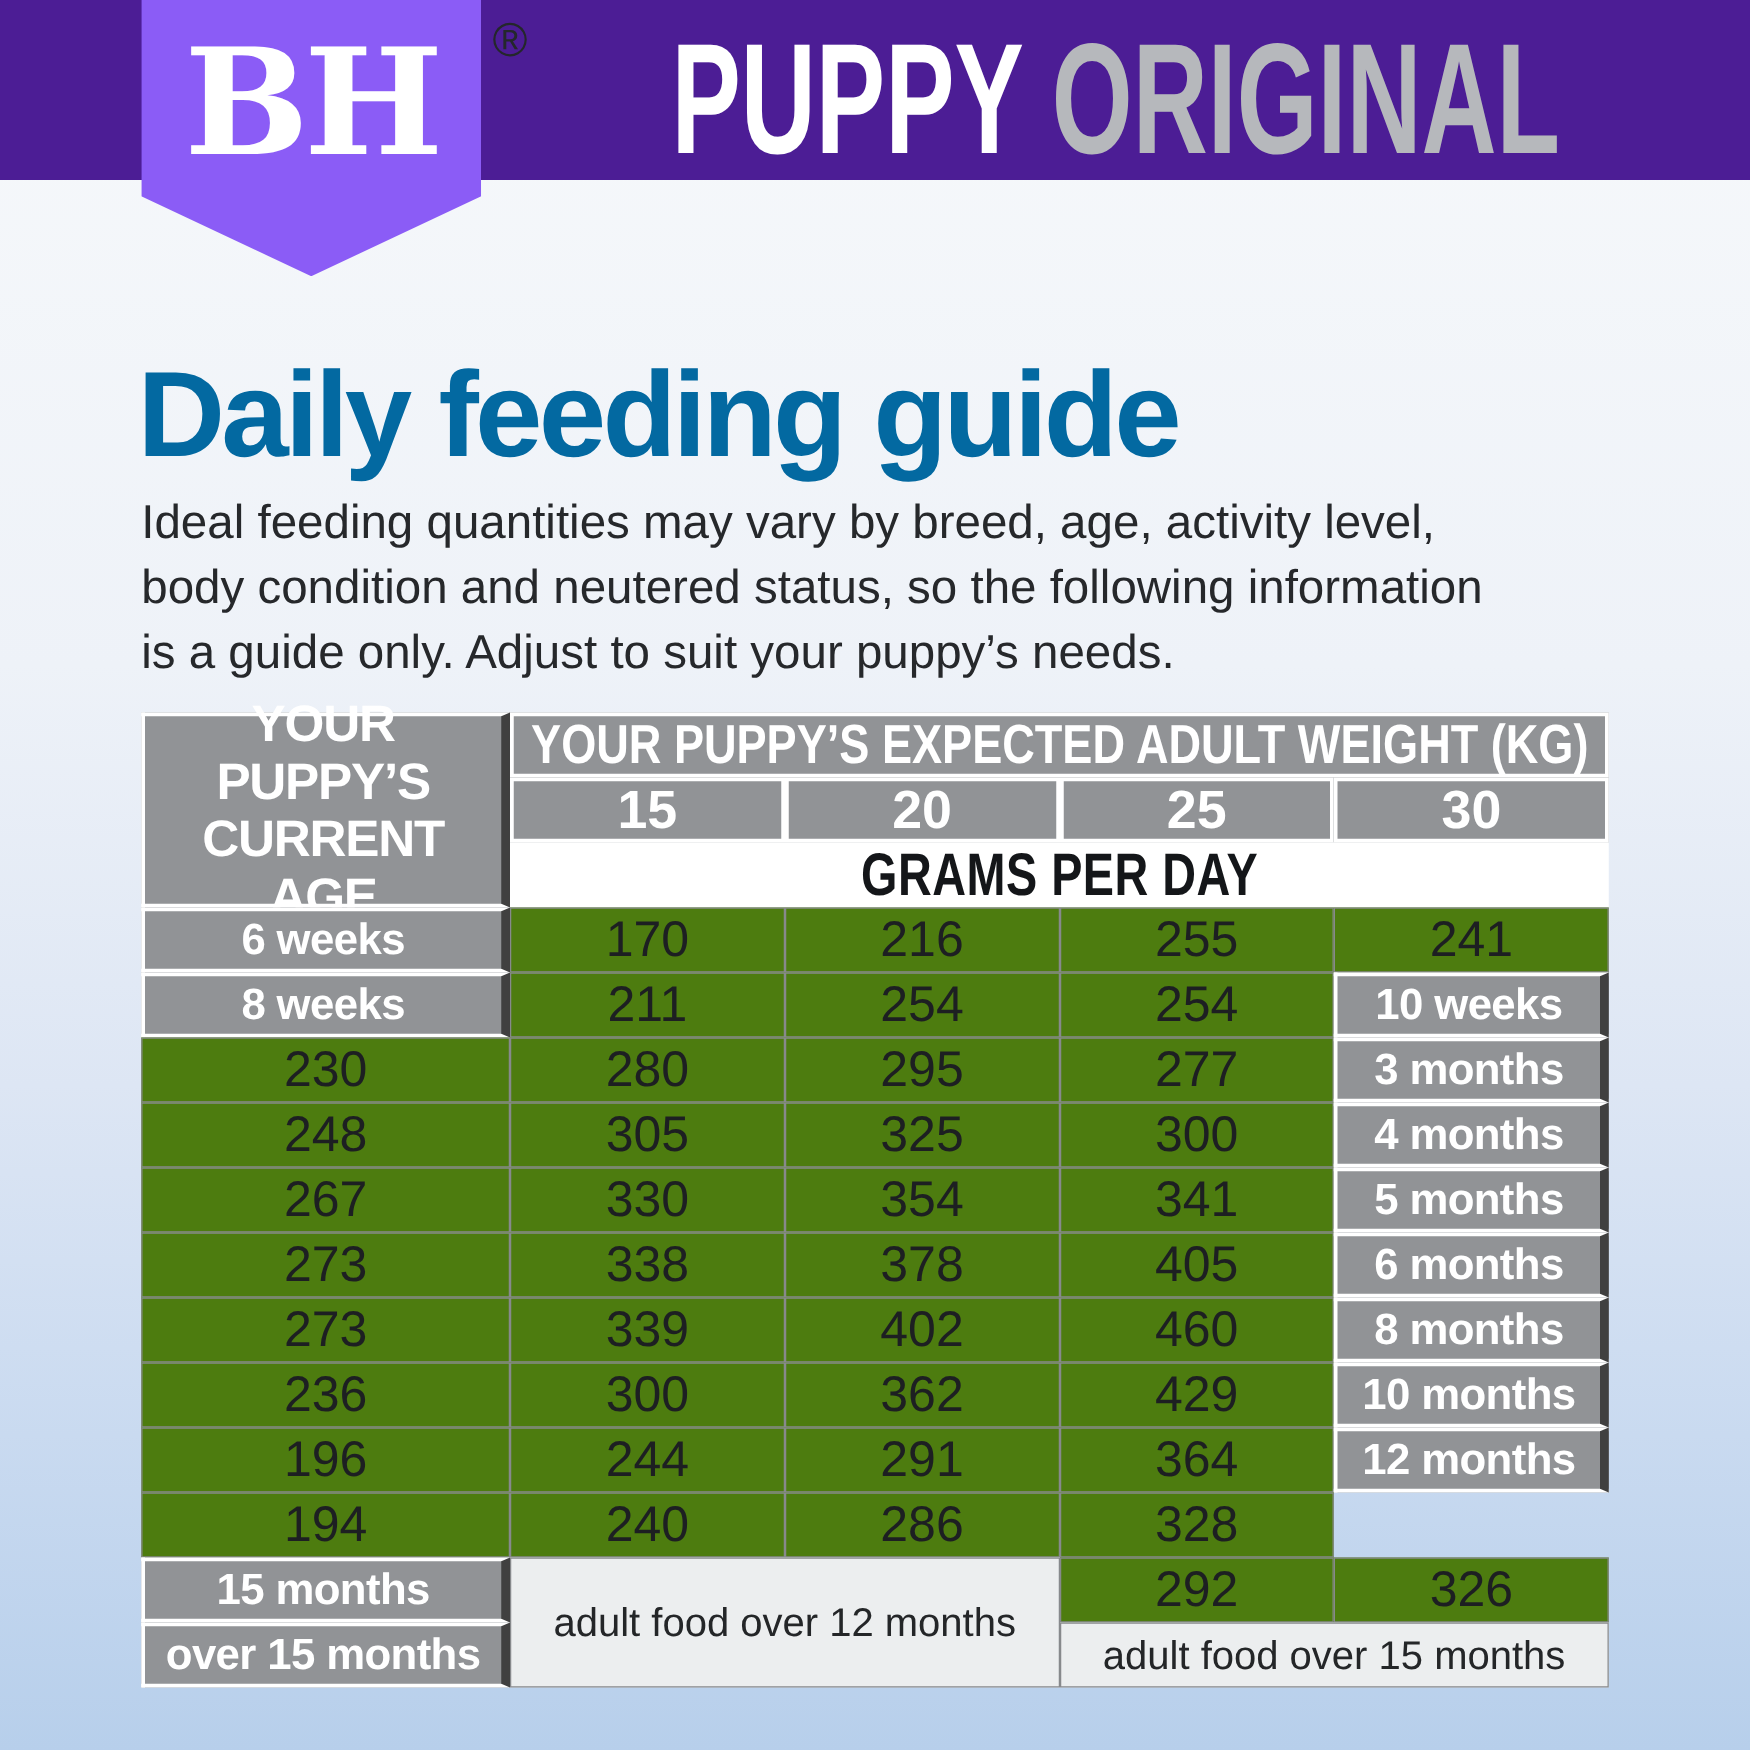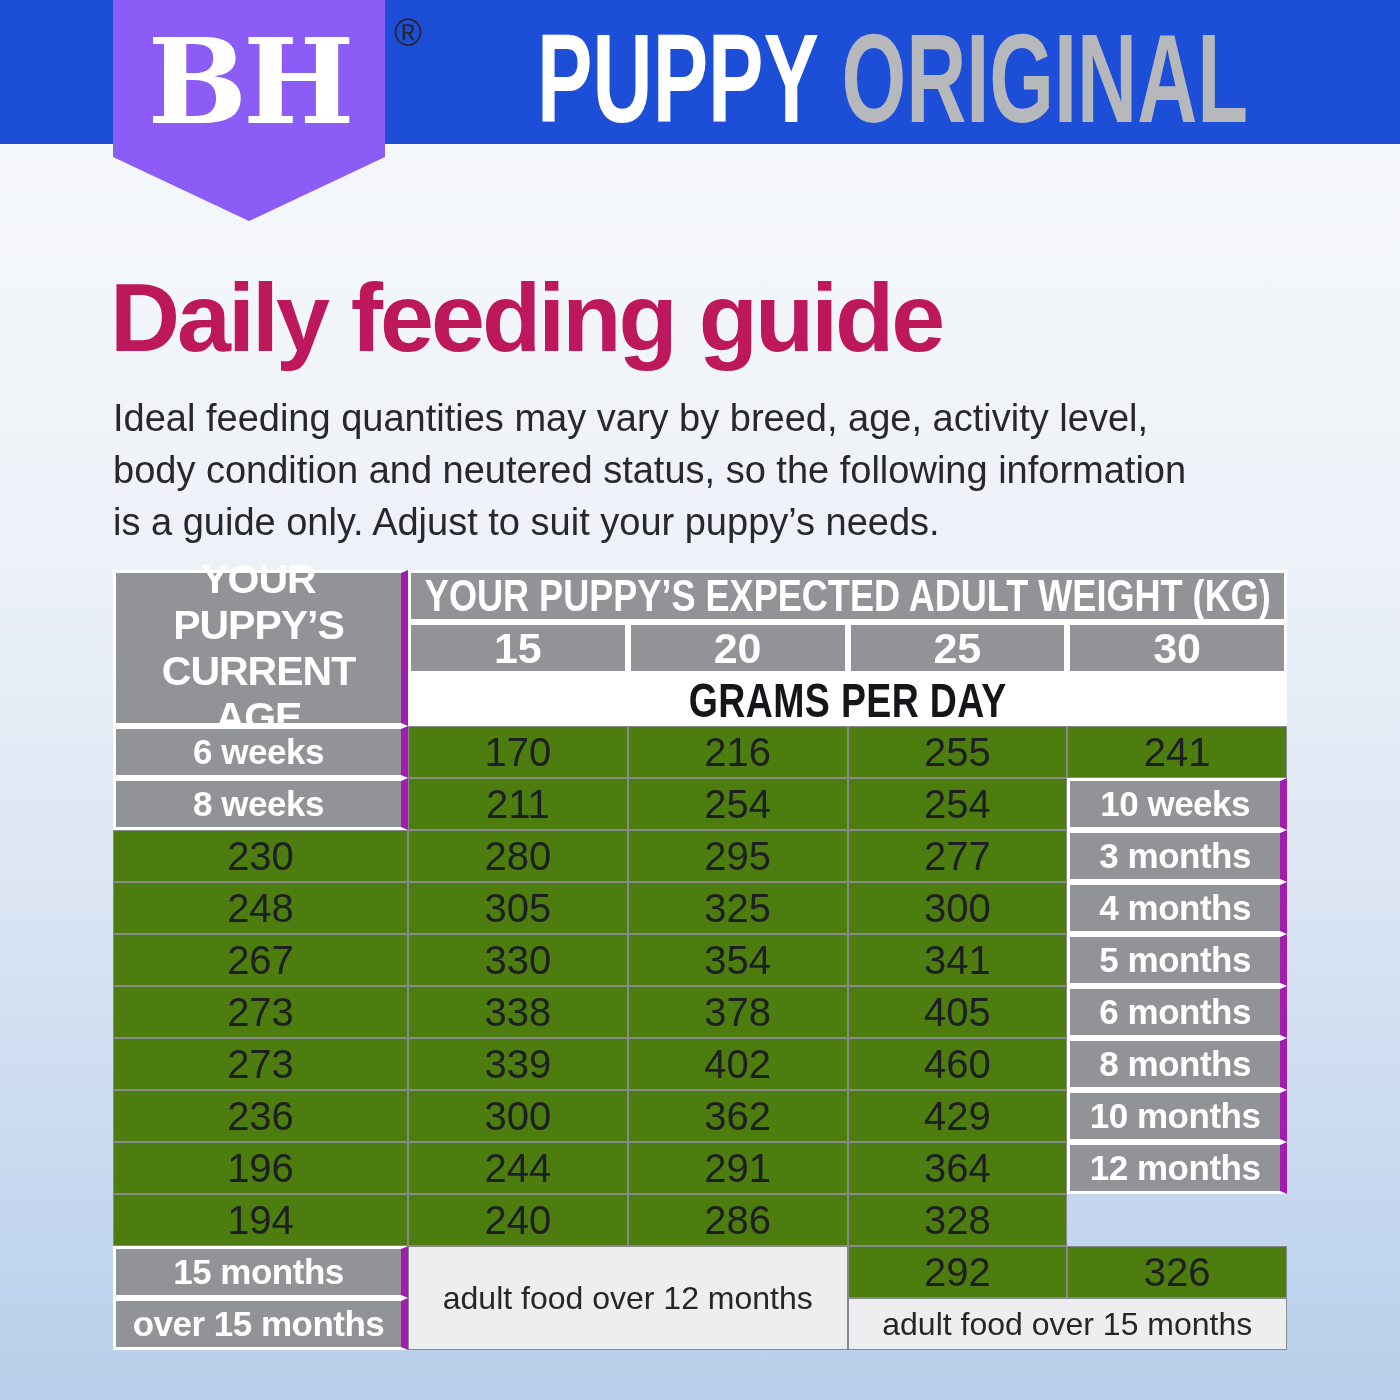--- a/index.html
+++ b/index.html
@@ -4,21 +4,21 @@
 <style>
   * { margin:0; padding:0; box-sizing:border-box; }
   html,body { width:1400px; height:1400px; }
   body {
     font-family:"Liberation Sans", sans-serif;
     background:linear-gradient(180deg,#f7f9fb 0%,#eef2f8 38%,#dde6f4 62%,#c9daf0 82%,#b7cfeb 100%);
     position:relative; overflow:hidden;
   }
 
   
-  .brand-bar { position:absolute; top:0; left:0; width:1400px; height:144px; background:#1d4ed8; }
+  .brand-bar { position:absolute; top:0; left:0; width:1400px; height:144px; background:#4c1d95; }
   .shield {
     position:absolute; top:0; left:113px; width:272px; height:221px;
     background:#8b5cf6;
     clip-path:polygon(0 0,100% 0,100% 71%,50% 100%,0 71%);
     display:flex; align-items:center; justify-content:center;
   }
   .shield-text {
     color:#ffffff; font-family:"DejaVu Serif", serif; font-weight:bold;
     font-size:118px; letter-spacing:-4px; padding-bottom:58px;
   }
@@ -30,38 +30,38 @@
   }
   .product-title .inner {
     display:flex; gap:34px; transform:scaleX(0.66); transform-origin:center;
     font-weight:bold; font-size:126px; letter-spacing:0px; line-height:1;
   }
   .product-name    { color:#ffffff; }
   .product-variant { color:#b6b8bc; }
 
   
   .page-title {
-    position:absolute; left:110px; top:262px;
-    font-size:97px; font-weight:bold; color:#be185d; letter-spacing:-3px;
+    position:absolute; left:110px; top:276px;
+    font-size:97px; font-weight:bold; color:#0369a1; letter-spacing:-3px;
   }
   .intro { position:absolute; left:113px; top:392px; font-size:38px; line-height:52px; color:#26282b; }
 
   
   .feeding-table {
     position:absolute; left:113px; top:570px; width:1174px;
     display:grid;
     grid-template-columns:295px repeat(4, 1fr);
     grid-template-rows:repeat(15, 52px);
   }
   .hcell {
     background:#919396; border:3px solid #ffffff;
     color:#ffffff; font-weight:bold;
     display:flex; align-items:center; justify-content:center; text-align:center;
   }
-  .col1 { border-right:7px solid #a21caf; }
+  .col1 { border-right:7px solid #404040; }
   .age-head { grid-row:1 / span 3; grid-column:1; flex-direction:column; font-size:41px; line-height:46px; letter-spacing:-1px; }
   .weight-head { grid-row:1; grid-column:2 / span 4; }
   .weight-head .cnd { transform:scaleX(0.82); transform-origin:center; font-size:44px; white-space:nowrap; }
   .num-head { font-size:43px; }
   .grams-row {
     grid-row:3; grid-column:2 / span 4; background:#ffffff;
     display:flex; align-items:center; justify-content:center;
   }
   .grams-row .cnd { transform:scaleX(0.78); transform-origin:center; font-size:48px; font-weight:bold; color:#141619; letter-spacing:0.5px; white-space:nowrap; }
   .row-label { font-size:35px; letter-spacing:-0.5px; }

